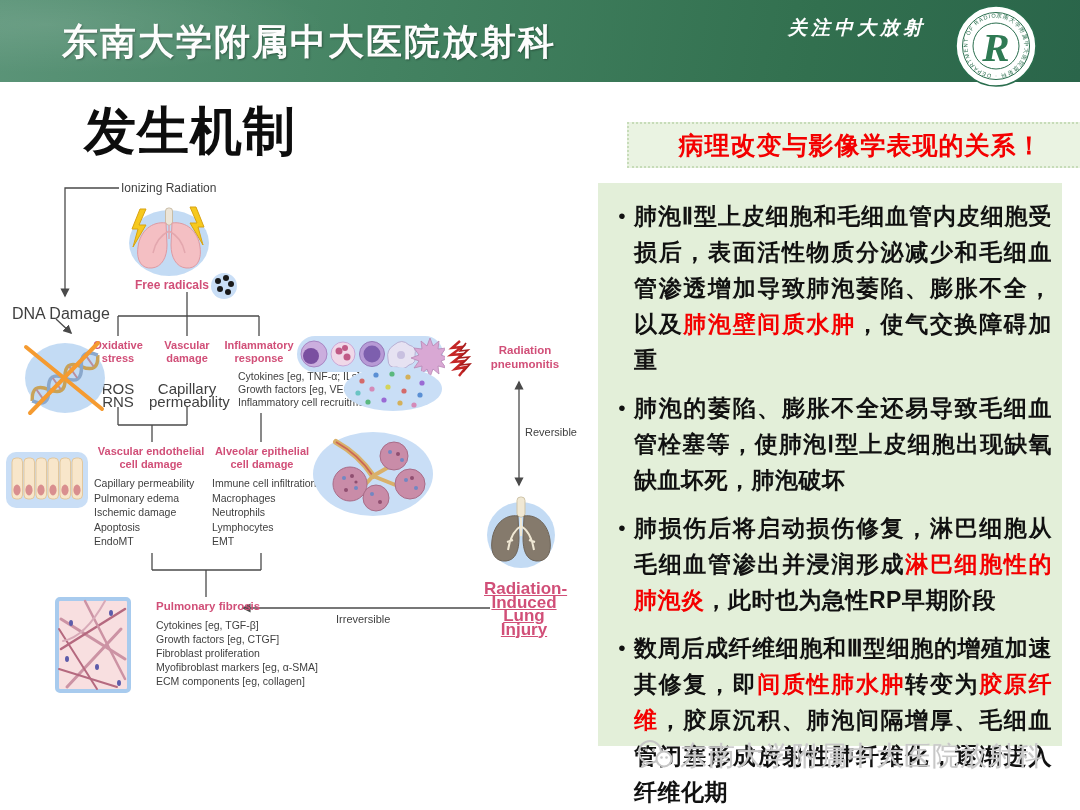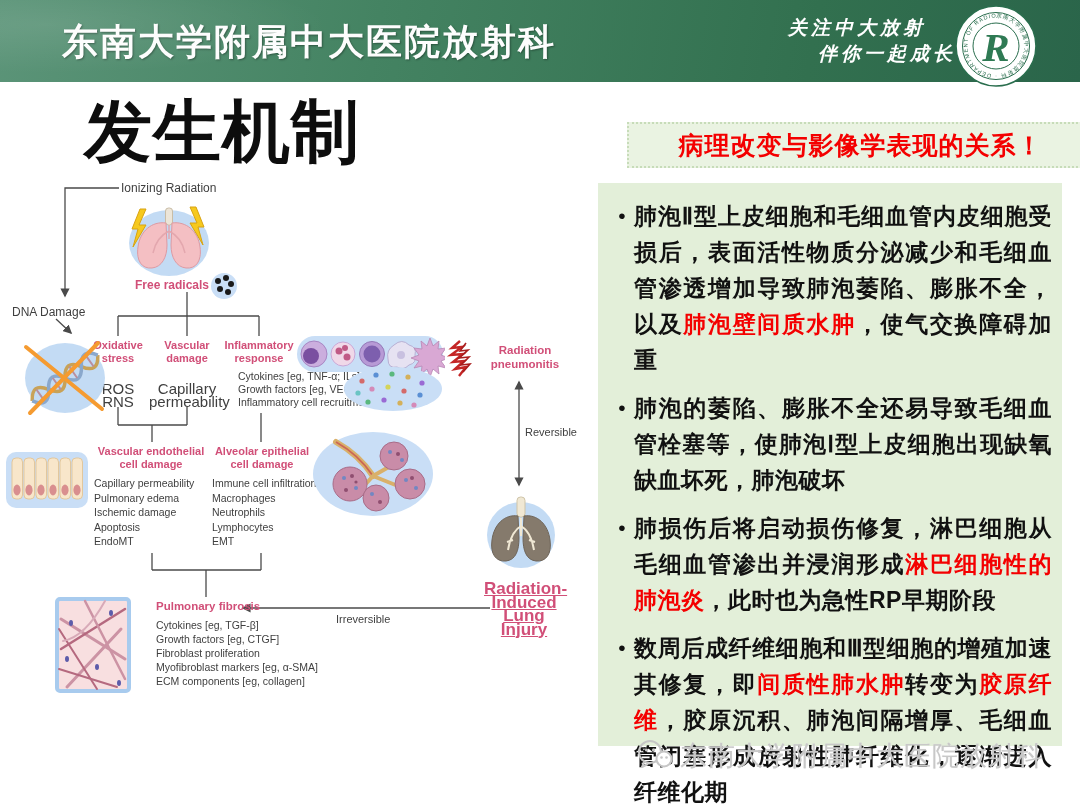--- a/index.html
+++ b/index.html
@@ -12,21 +12,21 @@
           background:radial-gradient(ellipse at 12% 30%,rgba(255,255,255,.10),rgba(255,255,255,0) 60%);}
   .banner-title{position:absolute;left:62px;top:18px;font-family:"Liberation Serif",serif;
           font-size:36px;font-weight:700;color:#fdfdfd;letter-spacing:2px;
           text-shadow:1px 1px 2px rgba(0,0,0,.35);white-space:nowrap;}
   .slogan{position:absolute;left:788px;top:14px;color:#fff;
           font-family:"DejaVu Serif",serif;font-style:italic;font-weight:700;
           font-size:19px;letter-spacing:4px;line-height:26px;}
   .slogan .l2{margin-left:30px;}
   .logo{position:absolute;left:954px;top:4px;}
   
-  .page-title{position:absolute;left:84px;top:88px;margin:0;font-size:68px;font-weight:900;
+  .page-title{position:absolute;left:84px;top:88px;margin:0;font-size:52px;font-weight:900;
           color:#0d0d0d;letter-spacing:1px;line-height:86px;}
   .callout{position:absolute;left:627px;top:122px;width:467px;height:46px;
           background:#eaf3e2;border:2px dotted #c7dcb9;box-sizing:border-box;
           display:flex;align-items:center;justify-content:center;
           color:#f40000;font-size:25px;font-weight:700;letter-spacing:1px;}
   
   .figure{position:absolute;left:0;top:179px;width:600px;height:558px;font-size:11px;color:#3f3f3f;}
   .figure svg.connectors{position:absolute;left:0;top:0;}
   .fl{position:absolute;white-space:nowrap;}
   .pink{color:#d14f78;font-weight:700;}
@@ -54,21 +54,20 @@
 </style>
 </head>
 <body>
 
 <div class="slide">
 
   <header class="banner">
     <div class="banner-title">东南大学附属中大医院放射科</div>
     <div class="slogan">
       <div class="l1">关注中大放射</div>
-      <div class="l2">伴你一起成长</div>
     </div>
     <svg class="logo" width="84" height="84" viewBox="0 0 84 84">
       <circle cx="42" cy="42" r="40" fill="#ffffff" stroke="#2a6e4e" stroke-width="1.6"></circle>
       <circle cx="42" cy="42" r="33.5" fill="none" stroke="#2a6e4e" stroke-width="1"></circle>
       <circle cx="42" cy="42" r="23" fill="none" stroke="#2a6e4e" stroke-width="1"></circle>
       <path id="ringpath" d="M42,13.5 a28.5,28.5 0 1,1 -0.02,0" fill="none"></path>
       <text font-size="5.6" fill="#2a6e4e" letter-spacing="1">
         <textPath href="#ringpath">东南大学附属中大医院放射科 · DEPARTMENT OF RADIOLOGY ZHONGDA HOSPITAL</textPath>
       </text>
       <text x="42" y="57" text-anchor="middle" font-family="Liberation Serif,serif" font-style="italic" font-weight="700" font-size="41" fill="#2f7a54">R</text>
@@ -103,21 +102,21 @@
         <line x1="261" y1="374" x2="261" y2="391"></line>
         <path d="M152,391 H261"></path>
         <line x1="206" y1="391" x2="206" y2="418"></line>
         <line x1="490" y1="429" x2="243" y2="429" marker-end="url(#arr)"></line>
         <line x1="519" y1="203" x2="519" y2="306" marker-start="url(#arr)" marker-end="url(#arr)"></line>
       </g>
     </svg>
 
     <div class="fl" style="left:121px;top:2px;font-size:12px;">Ionizing Radiation</div>
     <div class="fl pink" style="left:128px;top:99px;width:88px;text-align:center;font-size:12px;">Free radicals</div>
-    <div class="fl" style="left:12px;top:126px;font-size:12px;">DNA Damage</div>
+    <div class="fl" style="left:12px;top:126px;font-size:16px;">DNA Damage</div>
 
     <div class="node" style="left:85px;top:160px;width:66px;">
       <div class="nt">Oxidative stress</div>
       <div class="ni">
           <div>ROS</div>
           <div>RNS</div>
         </div>
     </div>
     <div class="node" style="left:149px;top:160px;width:76px;">
       <div class="nt">Vascular damage</div>

